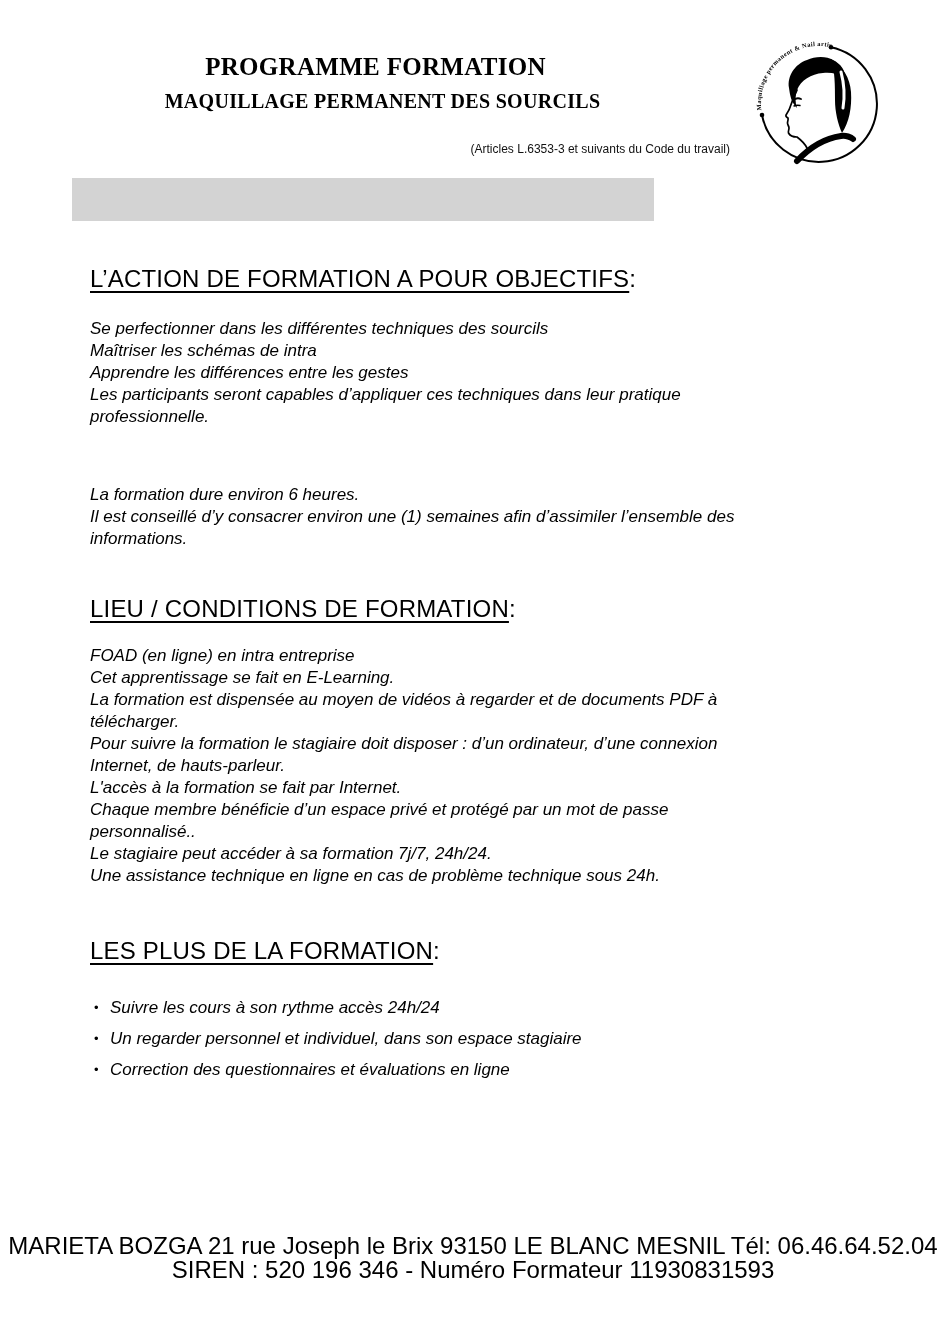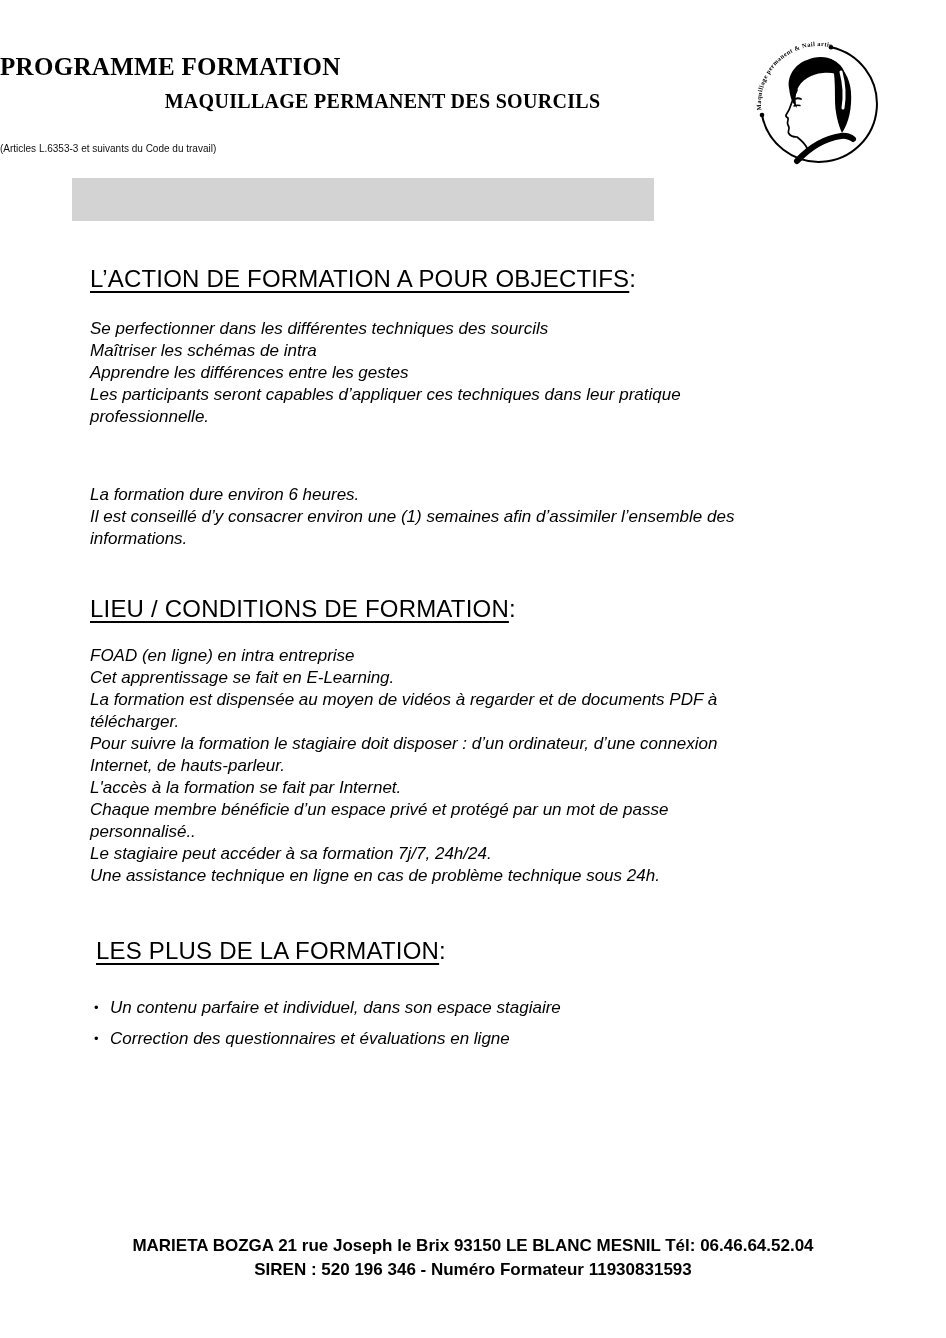--- a/index.html
+++ b/index.html
@@ -8,36 +8,36 @@
     width:946px;height:1338px;
     background:#ffffff;
     overflow:hidden;
     font-family:"Liberation Sans",sans-serif;
     color:#000;
     margin:0 auto;
   }
   .abs{position:absolute;}
   .doc-title{
     top:52px;left:0;width:751px;
-    text-align:left;
+    text-align:center;
     font-family:"Liberation Serif",serif;
     font-weight:bold;font-size:25px;line-height:30px;
     letter-spacing:0.3px;
   }
   .doc-subtitle{
     top:88px;left:0;width:765px;
     text-align:center;
     font-family:"Liberation Serif",serif;
     font-weight:bold;font-size:20px;line-height:26px;
     letter-spacing:0.3px;
   }
   .legal-ref{
     top:141px;left:0;width:730px;
-    text-align:left;
-    font-size:10px;line-height:16px;
+    text-align:right;
+    font-size:12px;line-height:16px;
     color:#111;
   }
   .highlight-block{
     top:178px;left:72px;width:582px;height:43px;
   }
   .logo{top:40px;left:753px;width:132px;height:132px;}
   .section-heading{
     left:90px;width:800px;
     font-size:24px;line-height:30px;
     letter-spacing:0.2px;
@@ -53,21 +53,21 @@
     font-style:italic;
     font-size:17px;line-height:22px;
     white-space:pre-line;
   }
   .h1{top:264px;}
   .p1{top:318px;}
   .h2{top:452px;}
   .p2{top:484px;}
   .h3{top:594px;}
   .p3{top:645px;font-style:italic;}
-  .h4{top:936px;margin-left:6px;}
+  .h4{top:936px;}
   .bullet-list{
     top:996px;left:90px;width:810px;
     margin:0;padding:0 0 0 20px;
     list-style:none;
   }
   .bullet-list li{
     position:relative;
     font-style:italic;
     font-size:17px;line-height:23px;
     margin:0 0 8px 0;
@@ -76,23 +76,22 @@
   .bullet-list li::before{
     content:"\2022";
     position:absolute;
     left:-16px;top:0px;
     font-size:13px;
     font-style:normal;
   }
   .footer{
     top:1234px;left:0;width:946px;
     text-align:center;
-    font-size:17px;line-height:24px;
+    font-size:24px;line-height:24px;
     white-space:pre-line;
-    font-weight:bold;
   }
 </style>
 </head>
 <body>
 
 <div class="page">
 
   <div class="abs doc-title">PROGRAMME FORMATION</div>
   <div class="abs doc-subtitle">MAQUILLAGE PERMANENT DES SOURCILS</div>
   <div class="abs legal-ref">(Articles L.6353-3 et suivants du Code du travail)</div>
@@ -160,20 +159,21 @@
 L'accès à la formation se fait par Internet.
 Chaque membre bénéficie d’un espace privé et protégé par un mot de passe
 personnalisé..
 Le stagiaire peut accéder à sa formation 7j/7, 24h/24.
 Une assistance technique en ligne en cas de problème technique sous 24h.</div>
 
   <div class="abs section-heading h4">
     <span class="u">LES PLUS DE LA FORMATION</span><span>:</span>
   </div>
   <ul class="abs bullet-list">
-    <li>Un contenu parfaire et individuel, dans son espace stagiaire</li>
+    <li>Suivre les cours à son rythme accès 24h/24</li>
+    <li>Un regarder personnel et individuel, dans son espace stagiaire</li>
     <li>Correction des questionnaires et évaluations en ligne</li>
   </ul>
 
   <div class="abs footer">MARIETA BOZGA 21 rue Joseph le Brix 93150 LE BLANC MESNIL Tél: 06.46.64.52.04
 SIREN : 520 196 346 - Numéro Formateur 11930831593</div>
 
 </div>
 
 </body></html>

